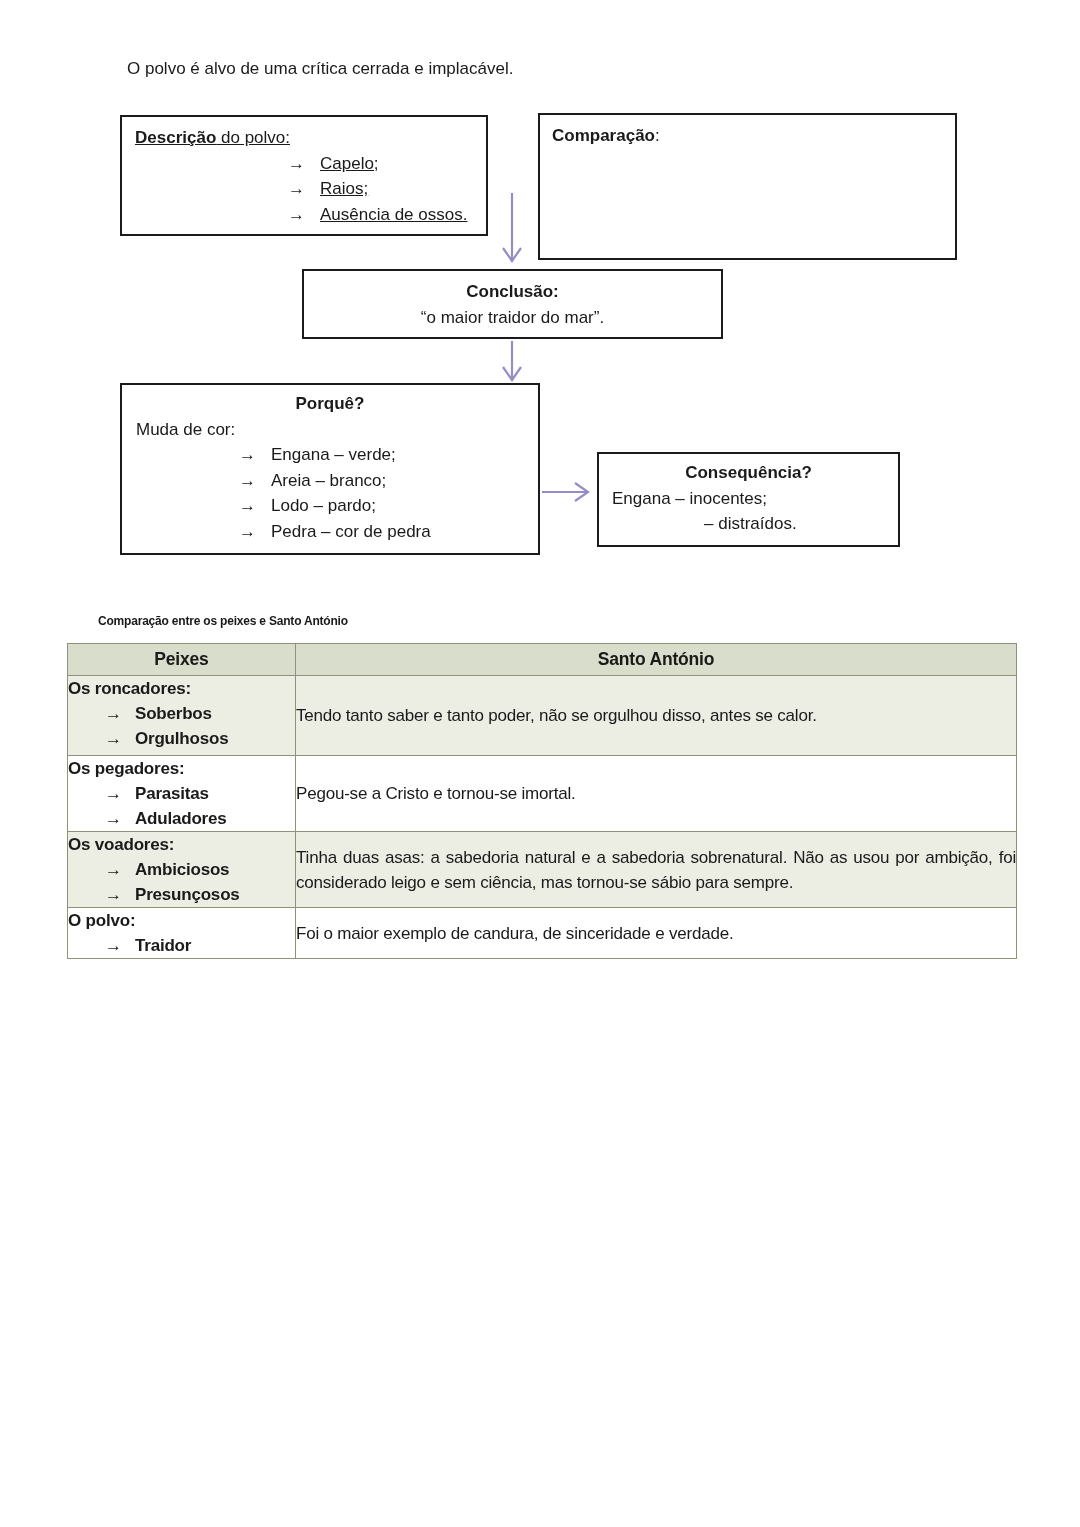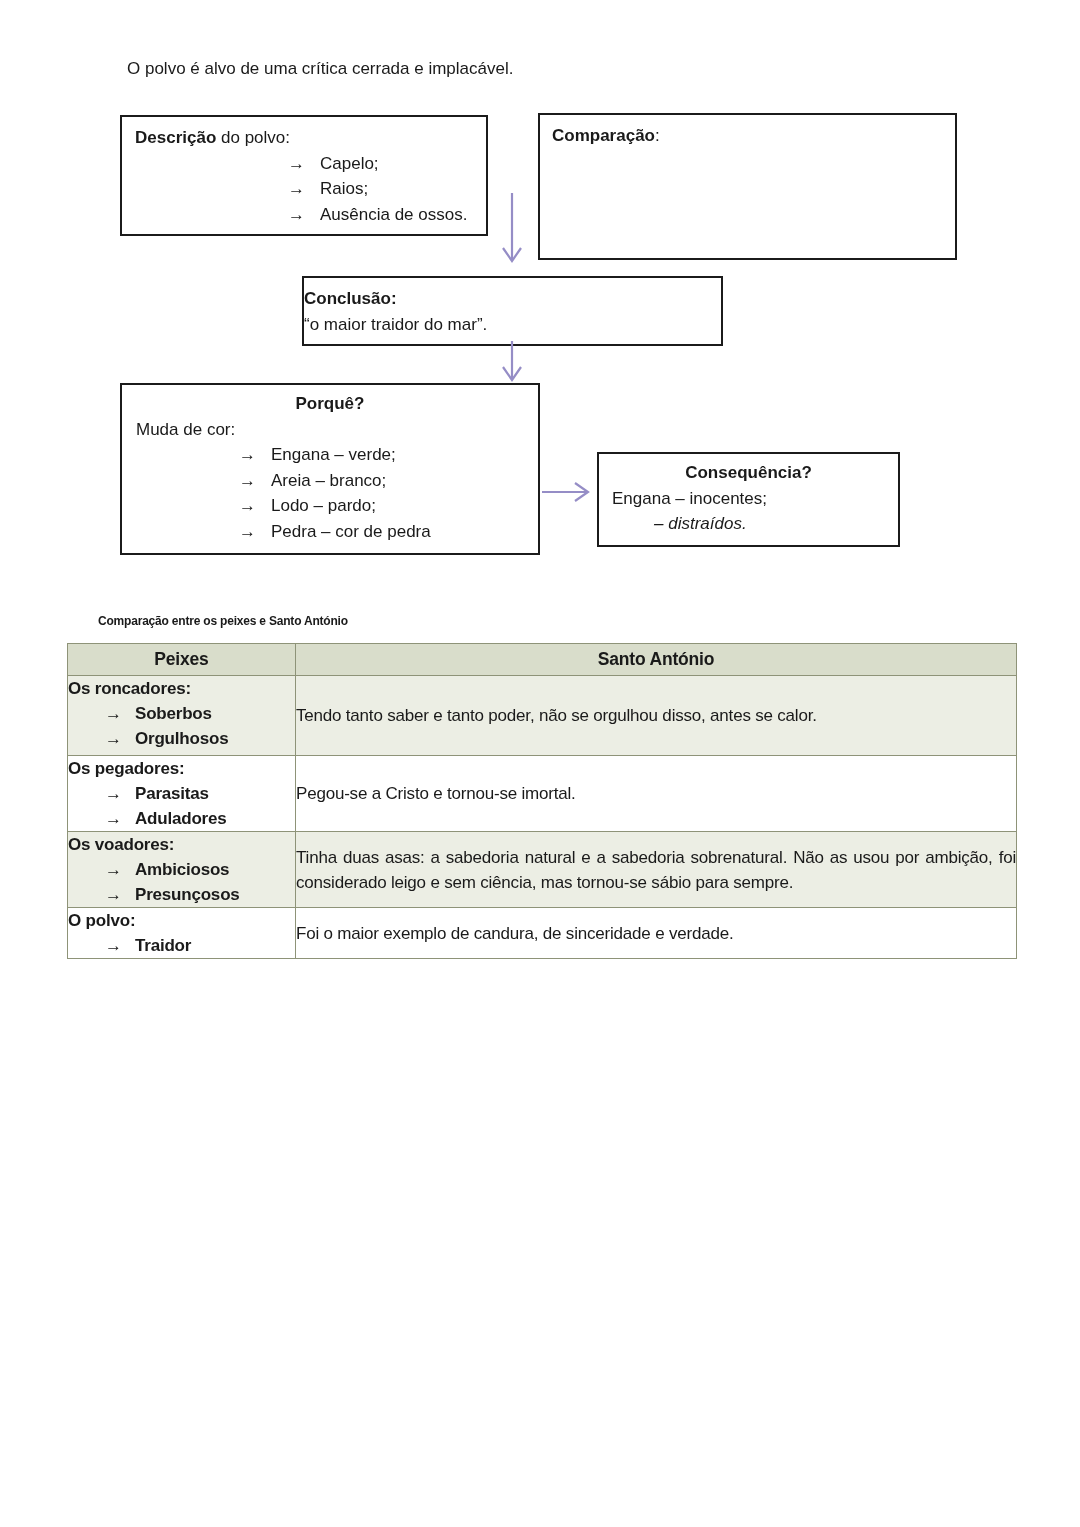--- a/index.html
+++ b/index.html
@@ -16,31 +16,31 @@
     width:1080px;height:1527px;position:relative;background:#ffffff;
     font-family:"Liberation Sans",sans-serif;color:var(--text);
     overflow:hidden;
   }
   .intro{position:absolute;left:127px;top:59px;font-size:17px;}
   .fc-box{
     position:absolute;border:2px solid var(--box-border);background:#fff;
     font-size:17px;line-height:25.5px;
   }
   .b{font-weight:bold;}
-  .box-descricao{left:120px;top:115px;width:368px;height:121px;padding:8px 10px 0 13px;}
+  .box-descricao{left:120px;top:115px;width:368px;height:121px;padding:8px 10px 0 13px;text-decoration:underline;}
   .box-descricao .list{margin-left:153px;}
   .box-comparacao{left:538px;top:113px;width:419px;height:147px;padding:8px 10px 8px 12px;}
   .box-comparacao .list{margin-left:102px;}
-  .box-conclusao{left:302px;top:276px;width:421px;height:70px;padding-top:8px;}
+  .box-conclusao{left:302px;top:269px;width:421px;height:70px;padding-top:8px;text-align:center;}
   .box-porque{left:120px;top:383px;width:420px;height:172px;padding:6px 0 0 14px;}
   .box-porque .title{text-align:center;margin-right:14px;}
   .box-porque .list{margin-left:103px;}
   .box-consequencia{left:597px;top:452px;width:303px;height:95px;padding:6px 0 0 13px;}
   .box-consequencia .title{text-align:center;margin-right:13px;}
-  .box-consequencia .ind{margin-left:42px;font-style:italic;}
+  .box-consequencia .ind{margin-left:92px;}
   .item .ar{display:inline-block;min-width:32px;}
   svg.arrows{position:absolute;left:0;top:0;pointer-events:none;}
   svg.arrows path{stroke:var(--arrow);stroke-width:2.2;fill:none;}
 
   .tbl-heading{position:absolute;left:66px;top:614px;font-size:12px;font-weight:bold;letter-spacing:-0.2px;margin-left:32px;}
   table.cmp{
     position:absolute;left:67px;top:643px;width:949px;border-collapse:collapse;table-layout:fixed;
     font-size:17px;letter-spacing:-0.2px;
   }
   table.cmp th,table.cmp td{border:1px solid var(--table-border);padding:0;}

